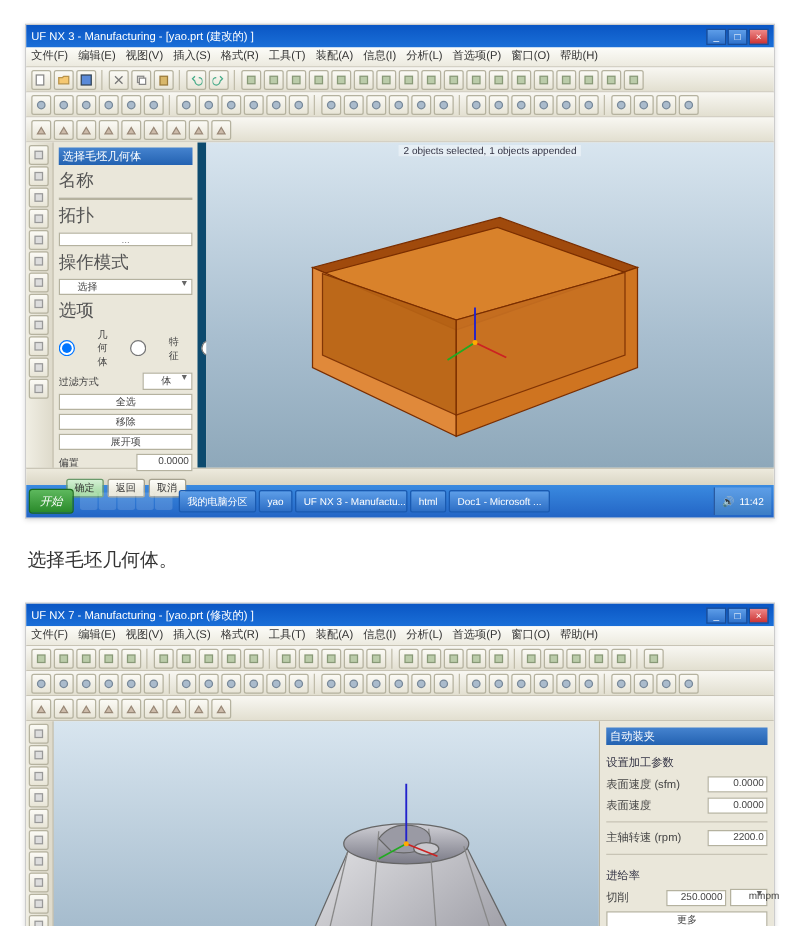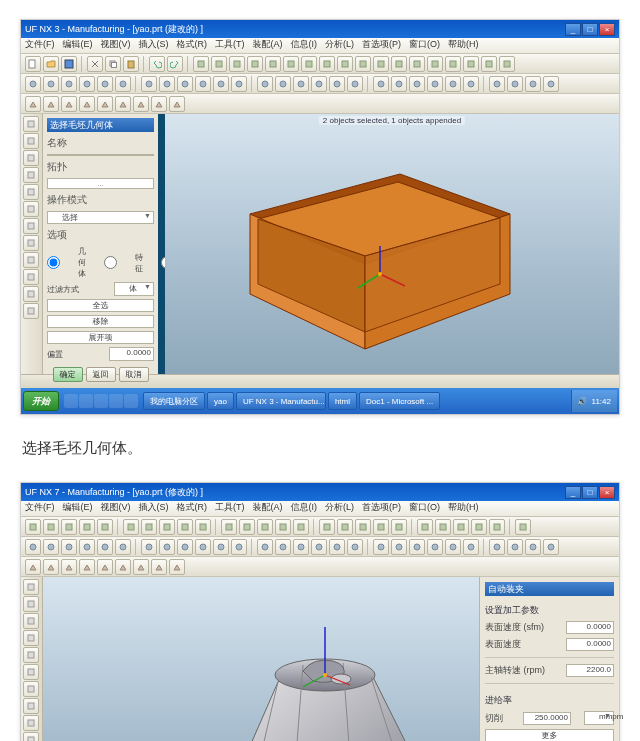--- a/index.html
+++ b/index.html
@@ -14,42 +14,42 @@
 .toolbar{background:linear-gradient(#f8f7f2,#e2dfd0);height:20px;display:flex;align-items:center;padding:0 4px;gap:2px;border-bottom:1px solid #c8c4b5}
 .tbtn{width:16px;height:16px;background:linear-gradient(#fbfaf5,#e8e5d7);border:1px solid #b5b29f;border-radius:2px;display:flex;align-items:center;justify-content:center}
 .tbtn svg{width:10px;height:10px}
 .tsep{width:2px;height:16px;border-left:1px solid #c0bca9;margin:0 2px}
 .workspace{display:flex;height:260px;background:#eae7da}
 .workspace2{display:flex;height:260px;background:#eae7da}
 .left-tool{width:22px;background:linear-gradient(90deg,#f0eee3,#dedacb);border-right:1px solid #bab5a2;display:flex;flex-direction:column;gap:1px;padding:2px}
 .left-tool .tbtn{width:16px;height:16px}
 .panel{width:122px;background:#eae7da;border-right:7px solid #0c4a6e;padding:4px;font-size:9px;color:#444;display:flex;flex-direction:column;gap:3px}
 .panel-title{background:linear-gradient(#4583cf,#2362b1);color:#fff;font-size:9px;padding:1px 3px;height:14px;display:flex;align-items:center}
-.panel-label{font-size:10px;color:#555;padding:1px 0}
+.panel-label{font-size:14px;color:#555;padding:1px 0}
 .panel-input{background:#fff;border:1px solid #b5b29f;height:14px;width:100%;font-size:8px;padding:0 2px}
 .panel-sel{background:#fff;border:1px solid #b5b29f;height:14px;width:100%;font-size:8px;padding:0 14px;position:relative}
 .panel-sel:after{content:"▼";position:absolute;right:2px;top:0;font-size:7px;color:#666}
 .panel-row{display:flex;gap:18px;align-items:center;font-size:8px}
 .panel-btn-row{display:flex;gap:3px;justify-content:center;padding:3px 0}
 .pbtn{background:linear-gradient(#fdfdf9,#e5e2d3);border:1px solid #a5a18e;font-size:8px;padding:1px 6px;border-radius:2px;color:#333}
 .pbtn.primary{background:linear-gradient(#d4f0d4,#9ad49a);border-color:#6a9a6a}
 .viewport{flex:1;background:linear-gradient(#d8e5ef,#a8becf 60%,#8ea8ba);position:relative;overflow:hidden}
 .status-msg{position:absolute;top:2px;left:50%;transform:translateX(-50%);font-size:8px;color:#334;background:rgba(255,255,255,.4);padding:0 4px}
 .box3d{position:absolute;left:55px;top:30px;width:300px;height:210px}
 .box3d svg{width:100%;height:100%}
 .tabbar{height:14px;background:linear-gradient(#edeadd,#dad6c5);border-top:1px solid #bab5a2;font-size:8px;color:#555;padding:0 4px;display:flex;align-items:center}
 .taskbar{height:26px;background:linear-gradient(#3a8ae0,#2365c5);display:flex;align-items:center;padding:0 2px;gap:2px}
-.startbtn{background:linear-gradient(#5db85d,#2a8a2a);color:#fff;font-size:9px;padding:2px 8px;border:1px solid #1a6a1a;border-radius:3px;height:20px;display:flex;align-items:center;font-style:italic;font-weight:bold}
+.startbtn{background:linear-gradient(#5db85d,#2a8a2a);color:#fff;font-size:9px;padding:2px 8px;border:1px solid #1a6a1a;border-radius:3px;height:20px;display:flex;align-items:center;font-style:italic;font-weight:normal}
 .taskbtn{background:linear-gradient(#5d9ee8,#2d6ec5);color:#fff;font-size:8px;padding:2px 6px;border:1px solid #1a5ab0;border-radius:2px;height:18px;display:flex;align-items:center;gap:3px;max-width:90px;overflow:hidden;white-space:nowrap}
 .tray{margin-left:auto;background:linear-gradient(#5d9ee8,#3d7ec5);height:22px;display:flex;align-items:center;padding:0 6px;gap:4px;font-size:8px;color:#fff;border-left:1px solid #2a5aa0}
 .ql{display:flex;gap:1px;padding:0 3px}
 .ql .qbtn{width:14px;height:14px;background:rgba(255,255,255,.15);border-radius:2px}
 .caption{font-size:15px;color:#333;margin:18px auto;width:600px;padding:6px 2px}
 .right-panel{width:140px;background:#eae7da;border-left:1px solid #bab5a2;padding:5px;font-size:9px;color:#444;display:flex;flex-direction:column;gap:4px}
-.right-panel .fld{display:flex;align-items:center;gap:13px}
+.right-panel .fld{display:flex;align-items:center;gap:3px}
 .right-panel .fld-label{flex:1;font-size:9px;color:#444}
 .right-panel .fld-val{width:48px;background:#fff;border:1px solid #b5b29f;font-size:8px;padding:0 2px;height:13px;text-align:right}
 .right-panel .sec-title{font-size:9px;font-weight:normal;padding-top:4px;color:#334}
 .right-panel hr{border:none;border-top:1px solid #c8c4b5;margin:2px 0}
 .model2{position:absolute;left:150px;top:50px;width:260px;height:190px}
 </style>
 </head>
 <body>
 
 <div class="screenshot">

